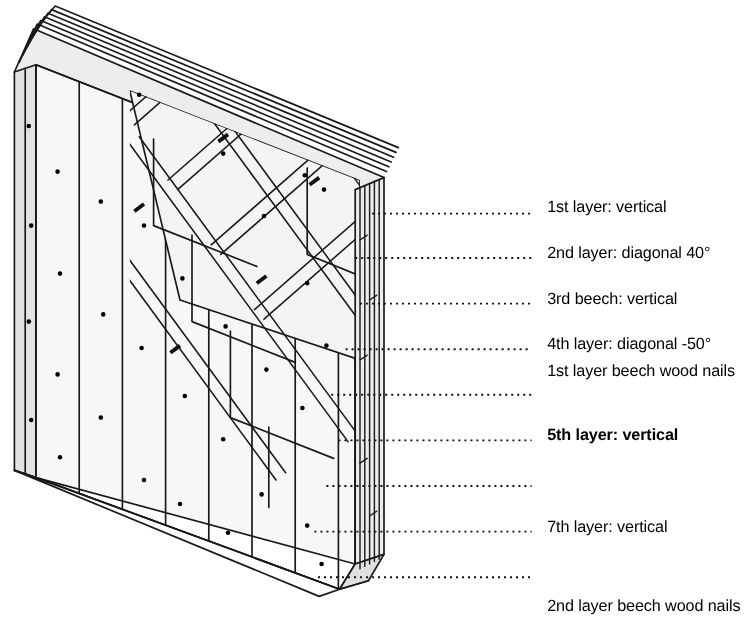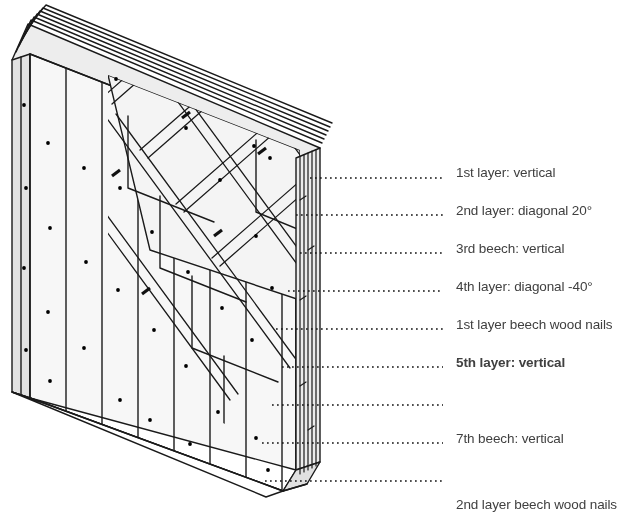--- a/index.html
+++ b/index.html
@@ -34,21 +34,21 @@
     top: 0;
     width: 624px;
     height: 516px;
     pointer-events: none;
   }
   .label-text {
     position: absolute;
     left: 456px;
     font-size: 13.5px;
     line-height: 14px;
-    color: #404040;
+    color: #000000;
     white-space: nowrap;
     letter-spacing: -0.1px;
     font-family: "Liberation Sans", "DejaVu Sans", sans-serif;
   }
 </style>
 </head>
 <body>
 
 <div id="figure">
 
@@ -206,21 +206,21 @@
         <line x1="276" y1="329" x2="443" y2="329" stroke="#141414" stroke-width="1.6" stroke-linecap="butt" stroke-dasharray="1.7 3.3"></line>
         <line x1="282" y1="367" x2="443" y2="367" stroke="#141414" stroke-width="1.6" stroke-linecap="butt" stroke-dasharray="1.7 3.3"></line>
         <line x1="272" y1="405" x2="443" y2="405" stroke="#141414" stroke-width="1.6" stroke-linecap="butt" stroke-dasharray="1.7 3.3"></line>
         <line x1="262" y1="443" x2="443" y2="443" stroke="#141414" stroke-width="1.6" stroke-linecap="butt" stroke-dasharray="1.7 3.3"></line>
         <line x1="265" y1="481" x2="443" y2="481" stroke="#141414" stroke-width="1.6" stroke-linecap="butt" stroke-dasharray="1.7 3.3"></line>
       </g>
   </svg>
 
   <div class="labels" id="label-group">
       <div class="label-text" style="top: 166px;">1st layer: vertical</div>
-      <div class="label-text" style="top: 204px;">2nd layer: diagonal 20°</div>
+      <div class="label-text" style="top: 204px;">2nd layer: diagonal 40°</div>
       <div class="label-text" style="top: 242px;">3rd beech: vertical</div>
-      <div class="label-text" style="top: 280px;">4th layer: diagonal -40°</div>
-      <div class="label-text" style="top: 318px;">1st layer beech wood nails</div>
+      <div class="label-text" style="top: 280px;">4th layer: diagonal -50°</div>
+      <div class="label-text" style="top: 302px;">1st layer beech wood nails</div>
       <div class="label-text" style="top: 356px; font-weight: bold;">5th layer: vertical</div>
-      <div class="label-text" style="top: 432px;">7th beech: vertical</div>
+      <div class="label-text" style="top: 432px;">7th layer: vertical</div>
       <div class="label-text" style="top: 498px;">2nd layer beech wood nails</div>
     </div>
 </div>
 
 </body></html>

